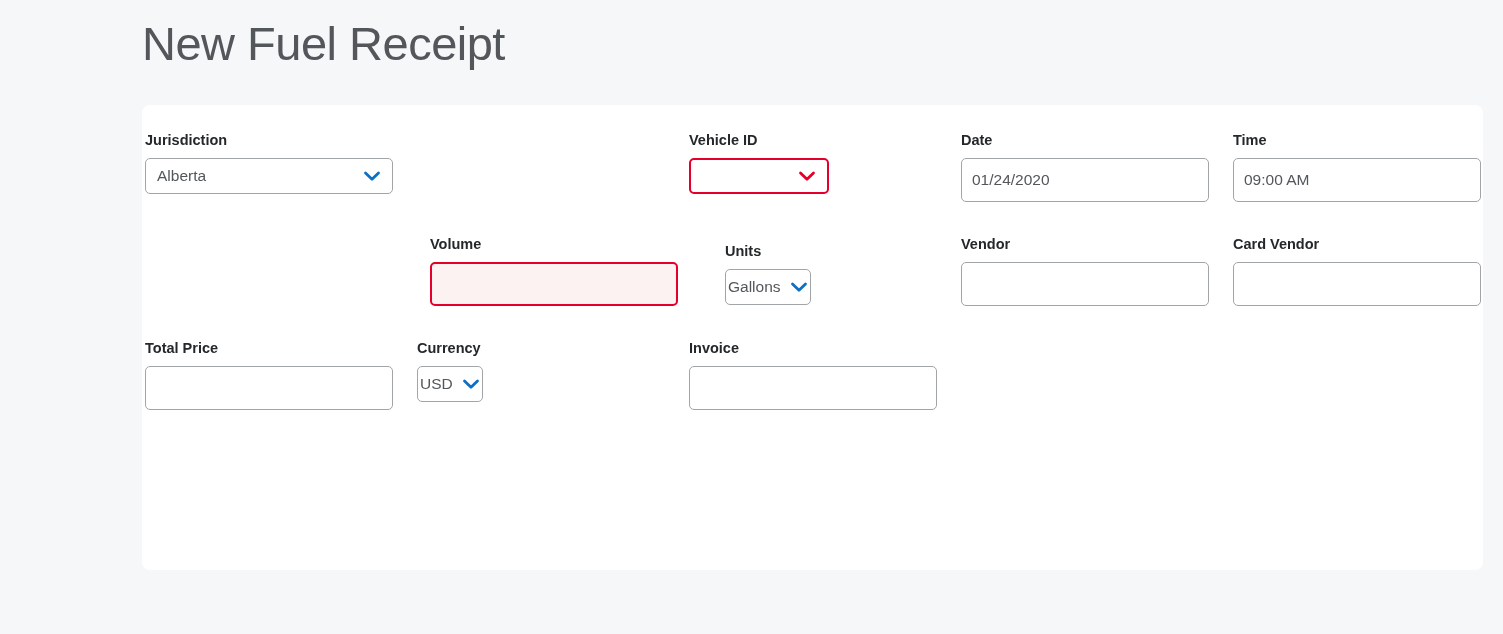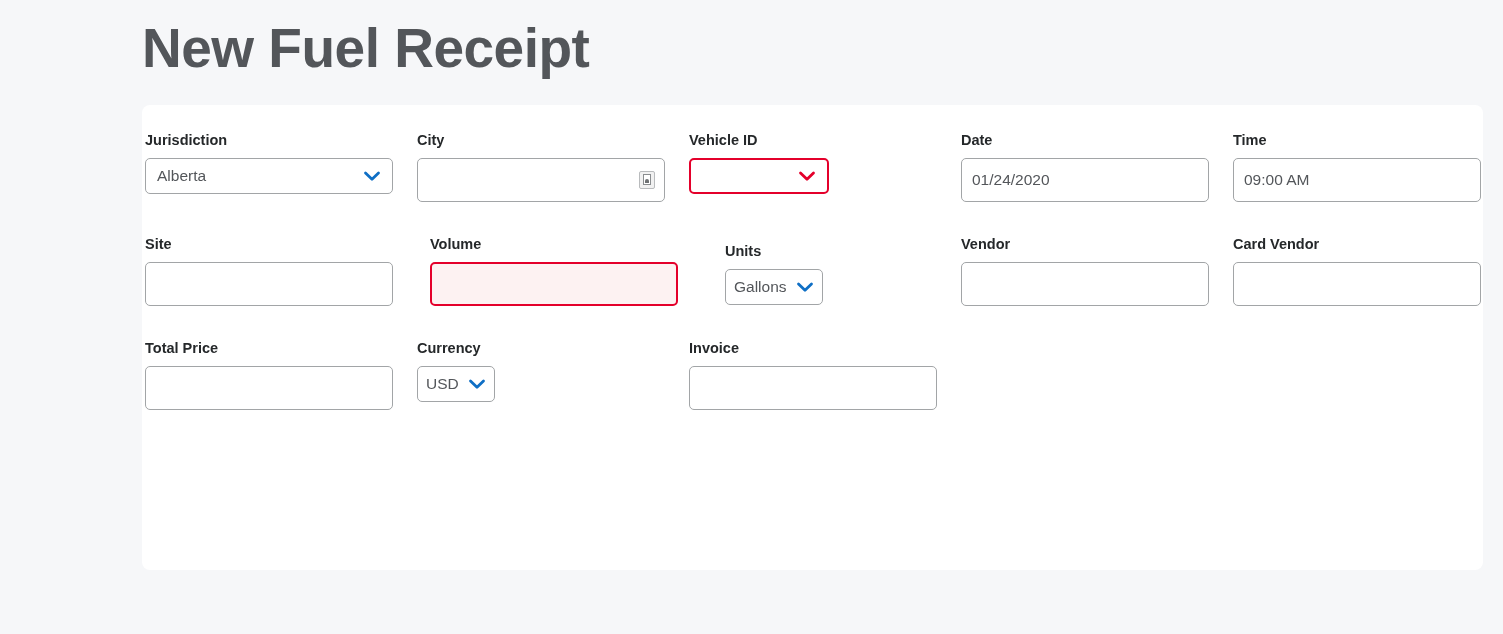--- a/index.html
+++ b/index.html
@@ -9,22 +9,22 @@
     height: 634px;
     background: #f6f7f9;
     font-family: "Liberation Sans", sans-serif;
     overflow: hidden;
   }
 
   .page-title {
     position: absolute;
     left: 142px;
     top: 18px;
-    font-size: 55px;
-    font-weight: bold;
+    font-size: 47px;
+    font-weight: normal;
     color: #53565a;
     letter-spacing: -0.5px;
     line-height: 1.1;
     white-space: nowrap;
   }
 
   .card {
     position: absolute;
     left: 142px;
     top: 105px;
@@ -77,21 +77,21 @@
     cursor: pointer;
   }
   .select-box .val {
     font-size: 15.5px;
     color: #53565a;
     white-space: nowrap;
   }
   .chev { display: inline-flex; align-items: center; flex: none; }
   .chev svg { display: block; }
 
-  .select-box.compact { display: inline-flex; width: auto; padding: 0 8px; }
+  .select-box.compact { display: inline-flex; width: auto; padding: 0 2px; }
   .select-box.compact .val { margin-right: 9px; }
 
   .error-select {
     border: 2px solid #e4002b;
     border-radius: 5px;
   }
   .error-input {
     border: 2px solid #e4002b;
     background: #fdf2f2;
     border-radius: 5px;
@@ -157,29 +157,20 @@
     <div class="select-box">
       <span class="val">Alberta</span>
       <span class="chev">
         <svg width="18" height="12" viewBox="0 0 18 12">
             <path d="M2.5 3 L9 9.3 L15.5 3" fill="none" stroke="#0f6fc5" stroke-width="2.8" stroke-linecap="round" stroke-linejoin="round"></path>
           </svg>
       </span>
     </div>
   </div>
 
-  <div class="field" style="left:275px; top:28px; width:248px;">
-    <span class="field-label">City</span>
-    <div class="input-box">
-      <span class="val"></span>
-      <span class="city-icon">
-          <span class="glyph"></span>
-        </span>
-    </div>
-  </div>
 
   <div class="field" style="left:547px; top:28px; width:140px;">
     <span class="field-label">Vehicle ID</span>
     <div class="select-box error-select">
       <span class="val"></span>
       <span class="chev">
         <svg width="18" height="12" viewBox="0 0 18 12">
             <path d="M2.5 3 L9 9.3 L15.5 3" fill="none" stroke="#e4002b" stroke-width="2.8" stroke-linecap="round" stroke-linejoin="round"></path>
           </svg>
       </span>
@@ -193,26 +184,20 @@
     </div>
   </div>
 
   <div class="field" style="left:1091px; top:28px; width:248px;">
     <span class="field-label">Time</span>
     <div class="input-box">
       <span class="val">09:00 AM</span>
     </div>
   </div>
 
-  <div class="field" style="left:3px; top:132px; width:248px;">
-    <span class="field-label">Site</span>
-    <div class="input-box">
-      <span class="val"></span>
-    </div>
-  </div>
 
   <div class="field" style="left:288px; top:132px; width:248px;">
     <span class="field-label">Volume</span>
     <div class="input-box error-input">
       <span class="val"></span>
     </div>
   </div>
 
   <div class="field" style="left:547px; top:139px; width:248px;margin-left:36px;">
     <span class="field-label">Units</span>

